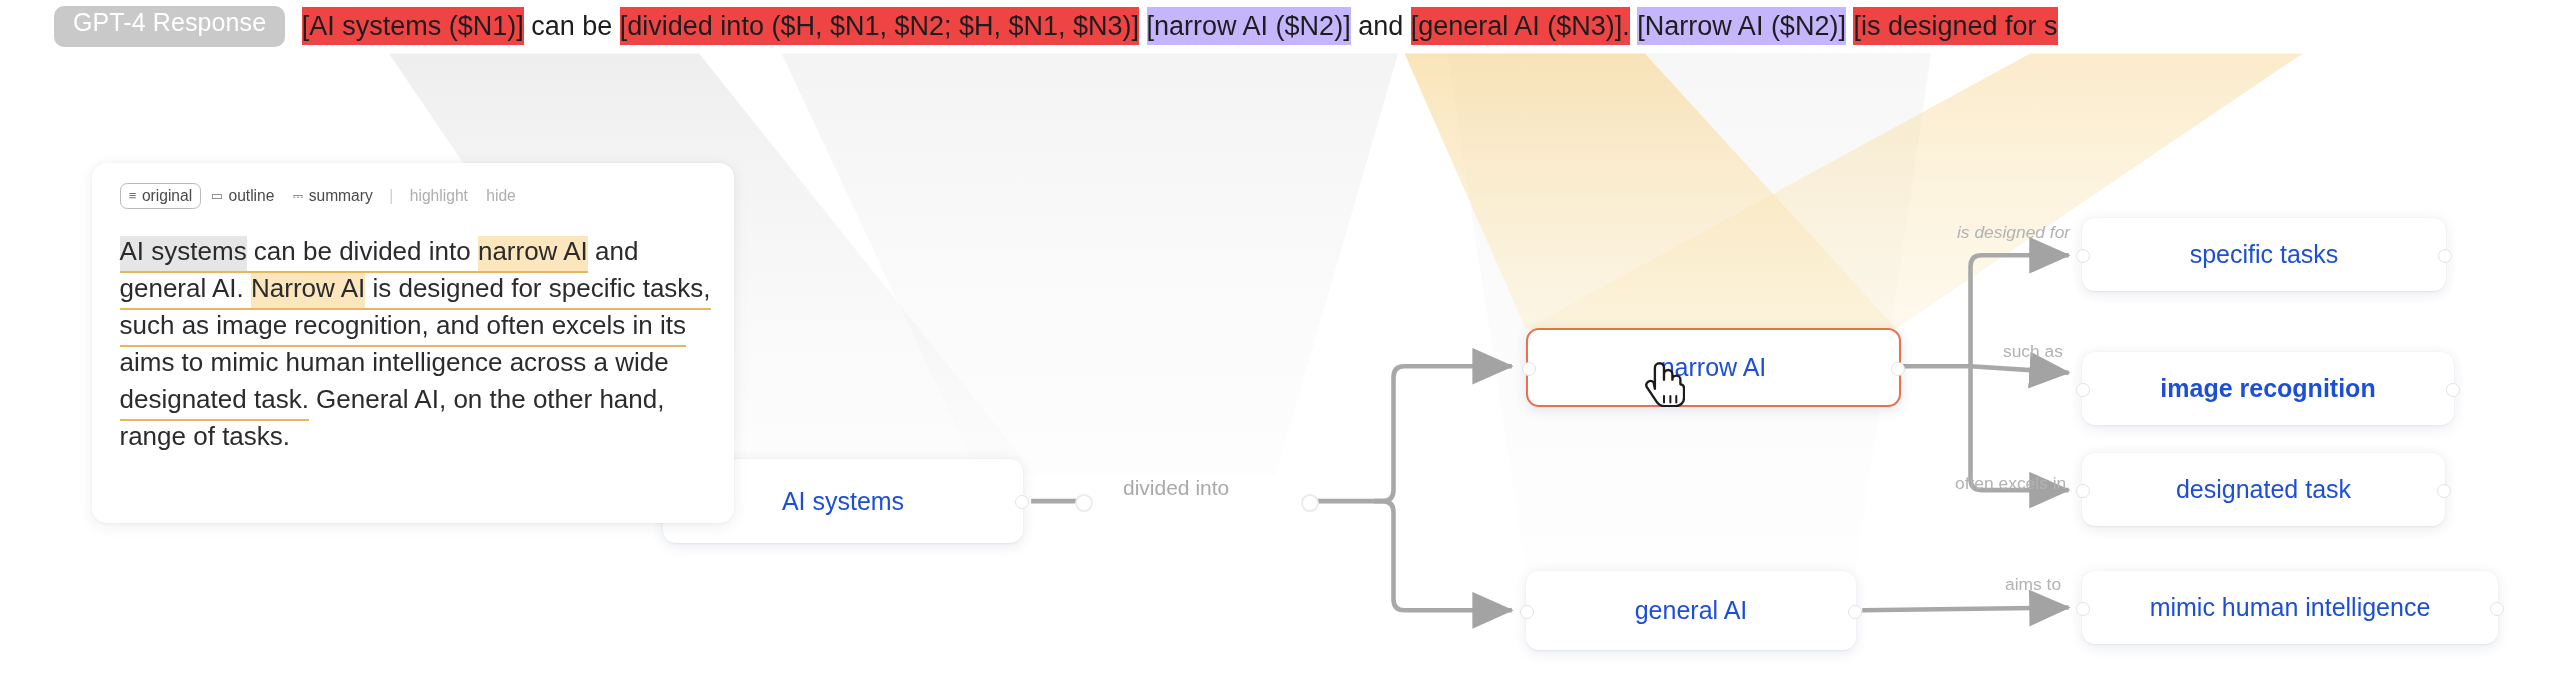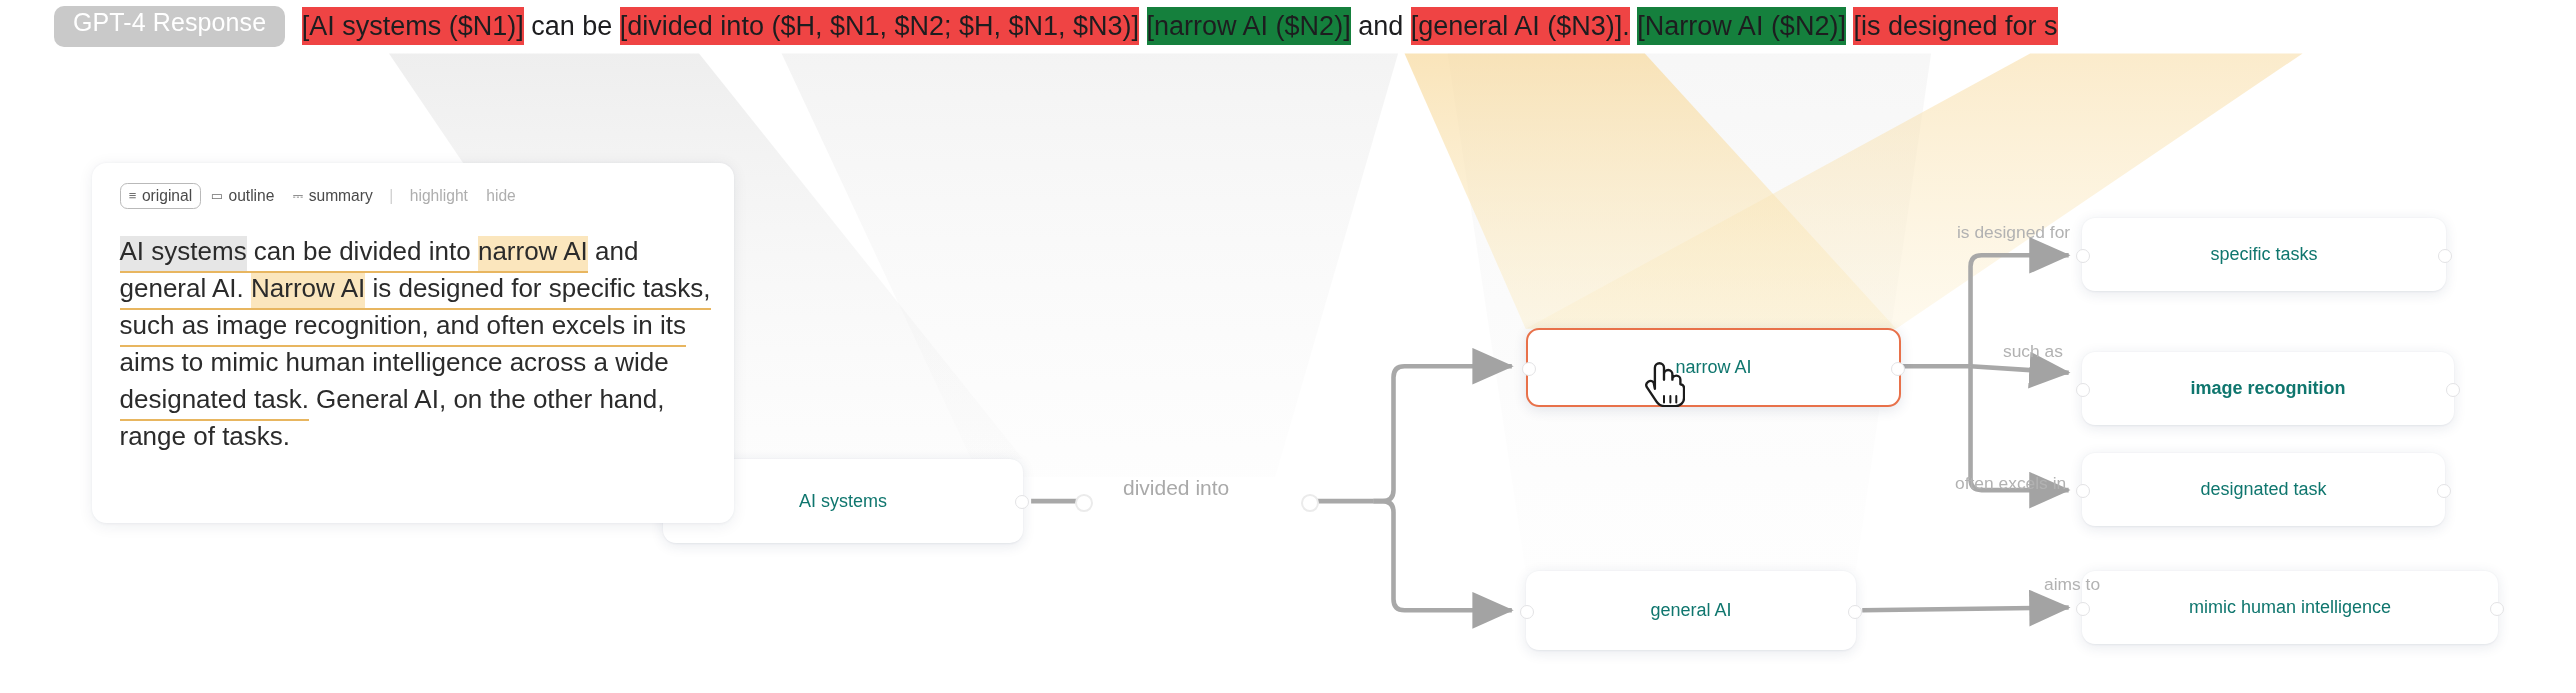--- a/index.html
+++ b/index.html
@@ -34,21 +34,21 @@
     letter-spacing:0.1px;
   }
   .resp{
     margin-left:16.5px;
     font-size:27px;
     color:#1d1d1f;
     line-height:53px;
   }
   .resp span{padding:3.7px 0;}
   .sp-gray{background:#ef4444;}
-  .sp-amber{background:#15803d;text-align:center;}
+  .sp-amber{background:#c4b5fd;text-align:center;}
   .sp-plain{background:transparent;}
 
   
   .panel{
     position:absolute;left:92px;top:163px;width:642px;height:360px;
     background:#ffffff;
     border-radius:14.7px;
     box-shadow:0 2.8px 14.7px rgba(25,40,70,.075), 0 0.9px 2.8px rgba(25,40,70,.05);
     z-index:30;
   }
@@ -82,21 +82,21 @@
 
   
   #graph{position:absolute;left:0;top:0;width:2576px;height:694px;z-index:20;}
 
   .node{
     position:absolute;
     background:#ffffff;
     border-radius:13px;
     box-shadow:0 2.8px 13px rgba(30,50,90,.10), 0 0.9px 1.8px rgba(30,50,90,.06);
     display:flex;align-items:center;justify-content:center;
-    font-size:18px;color:#0f766e;
+    font-size:25px;color:#1d4ed8;
     z-index:25;
     text-align:center;
   }
   .node.sel{
     border:2.8px solid #e8714a;
     box-shadow:0 2.8px 13px rgba(30,50,90,.12);
   }
   .port{
     position:absolute;top:50%;width:12px;height:12px;margin-top:-6px;
     background:#ffffff;border:1.8px solid #e3e3e5;border-radius:50%;
@@ -255,24 +255,24 @@
           <span class="port l"></span>
           <span class="port r"></span>
         </div>
         <div class="node" style="left: 2082px; top: 571px; width: 416px; height: 73px;">
           <span>mimic human intelligence</span>
           <span class="port l"></span>
           <span class="port r"></span>
         </div>
       </div>
     <div id="label-layer">
-        <div class="edge-label" style="left: 1957px; top: 222px;">is designed for</div>
+        <div class="edge-label" style="left: 1957px; top: 222px; font-style: italic;">is designed for</div>
         <div class="edge-label" style="left: 2003px; top: 341px;">such as</div>
         <div class="edge-label" style="left: 1955px; top: 457px; margin-top: 16px;">often excels in</div>
-        <div class="edge-label" style="left: 2005px; top: 574px; margin-left: 39px;">aims to</div>
+        <div class="edge-label" style="left: 2005px; top: 574px;">aims to</div>
       </div>
   </div>
 
   <svg id="cursor" width="42" height="51" viewBox="0 0 46 56" style="left: 1643px; top: 356px;">
     <path d="M13,36 L13,13 a5,5 0 0 1 10,0 L23,26 L23,20 a4.6,4.6 0 0 1 9.2,0 L32.2,26 a4.4,4.4 0 0 1 8.8,0
              L41,31 a4.2,4.2 0 0 1 4,4.2 L45,46 a9,9 0 0 1 -9,9 L24,55 a11,11 0 0 1 -9.4,-5.2 L4,34
              a4.6,4.6 0 0 1 7.6,-5 Z" fill="#ffffff" stroke="#1b1b1b" stroke-width="2.6" stroke-linejoin="round"></path>
     <path d="M23,44 L23,51 M30,44 L30,51 M36.5,44 L36.5,51" stroke="#1b1b1b" stroke-width="2.2" stroke-linecap="round"></path>
   </svg>
 

